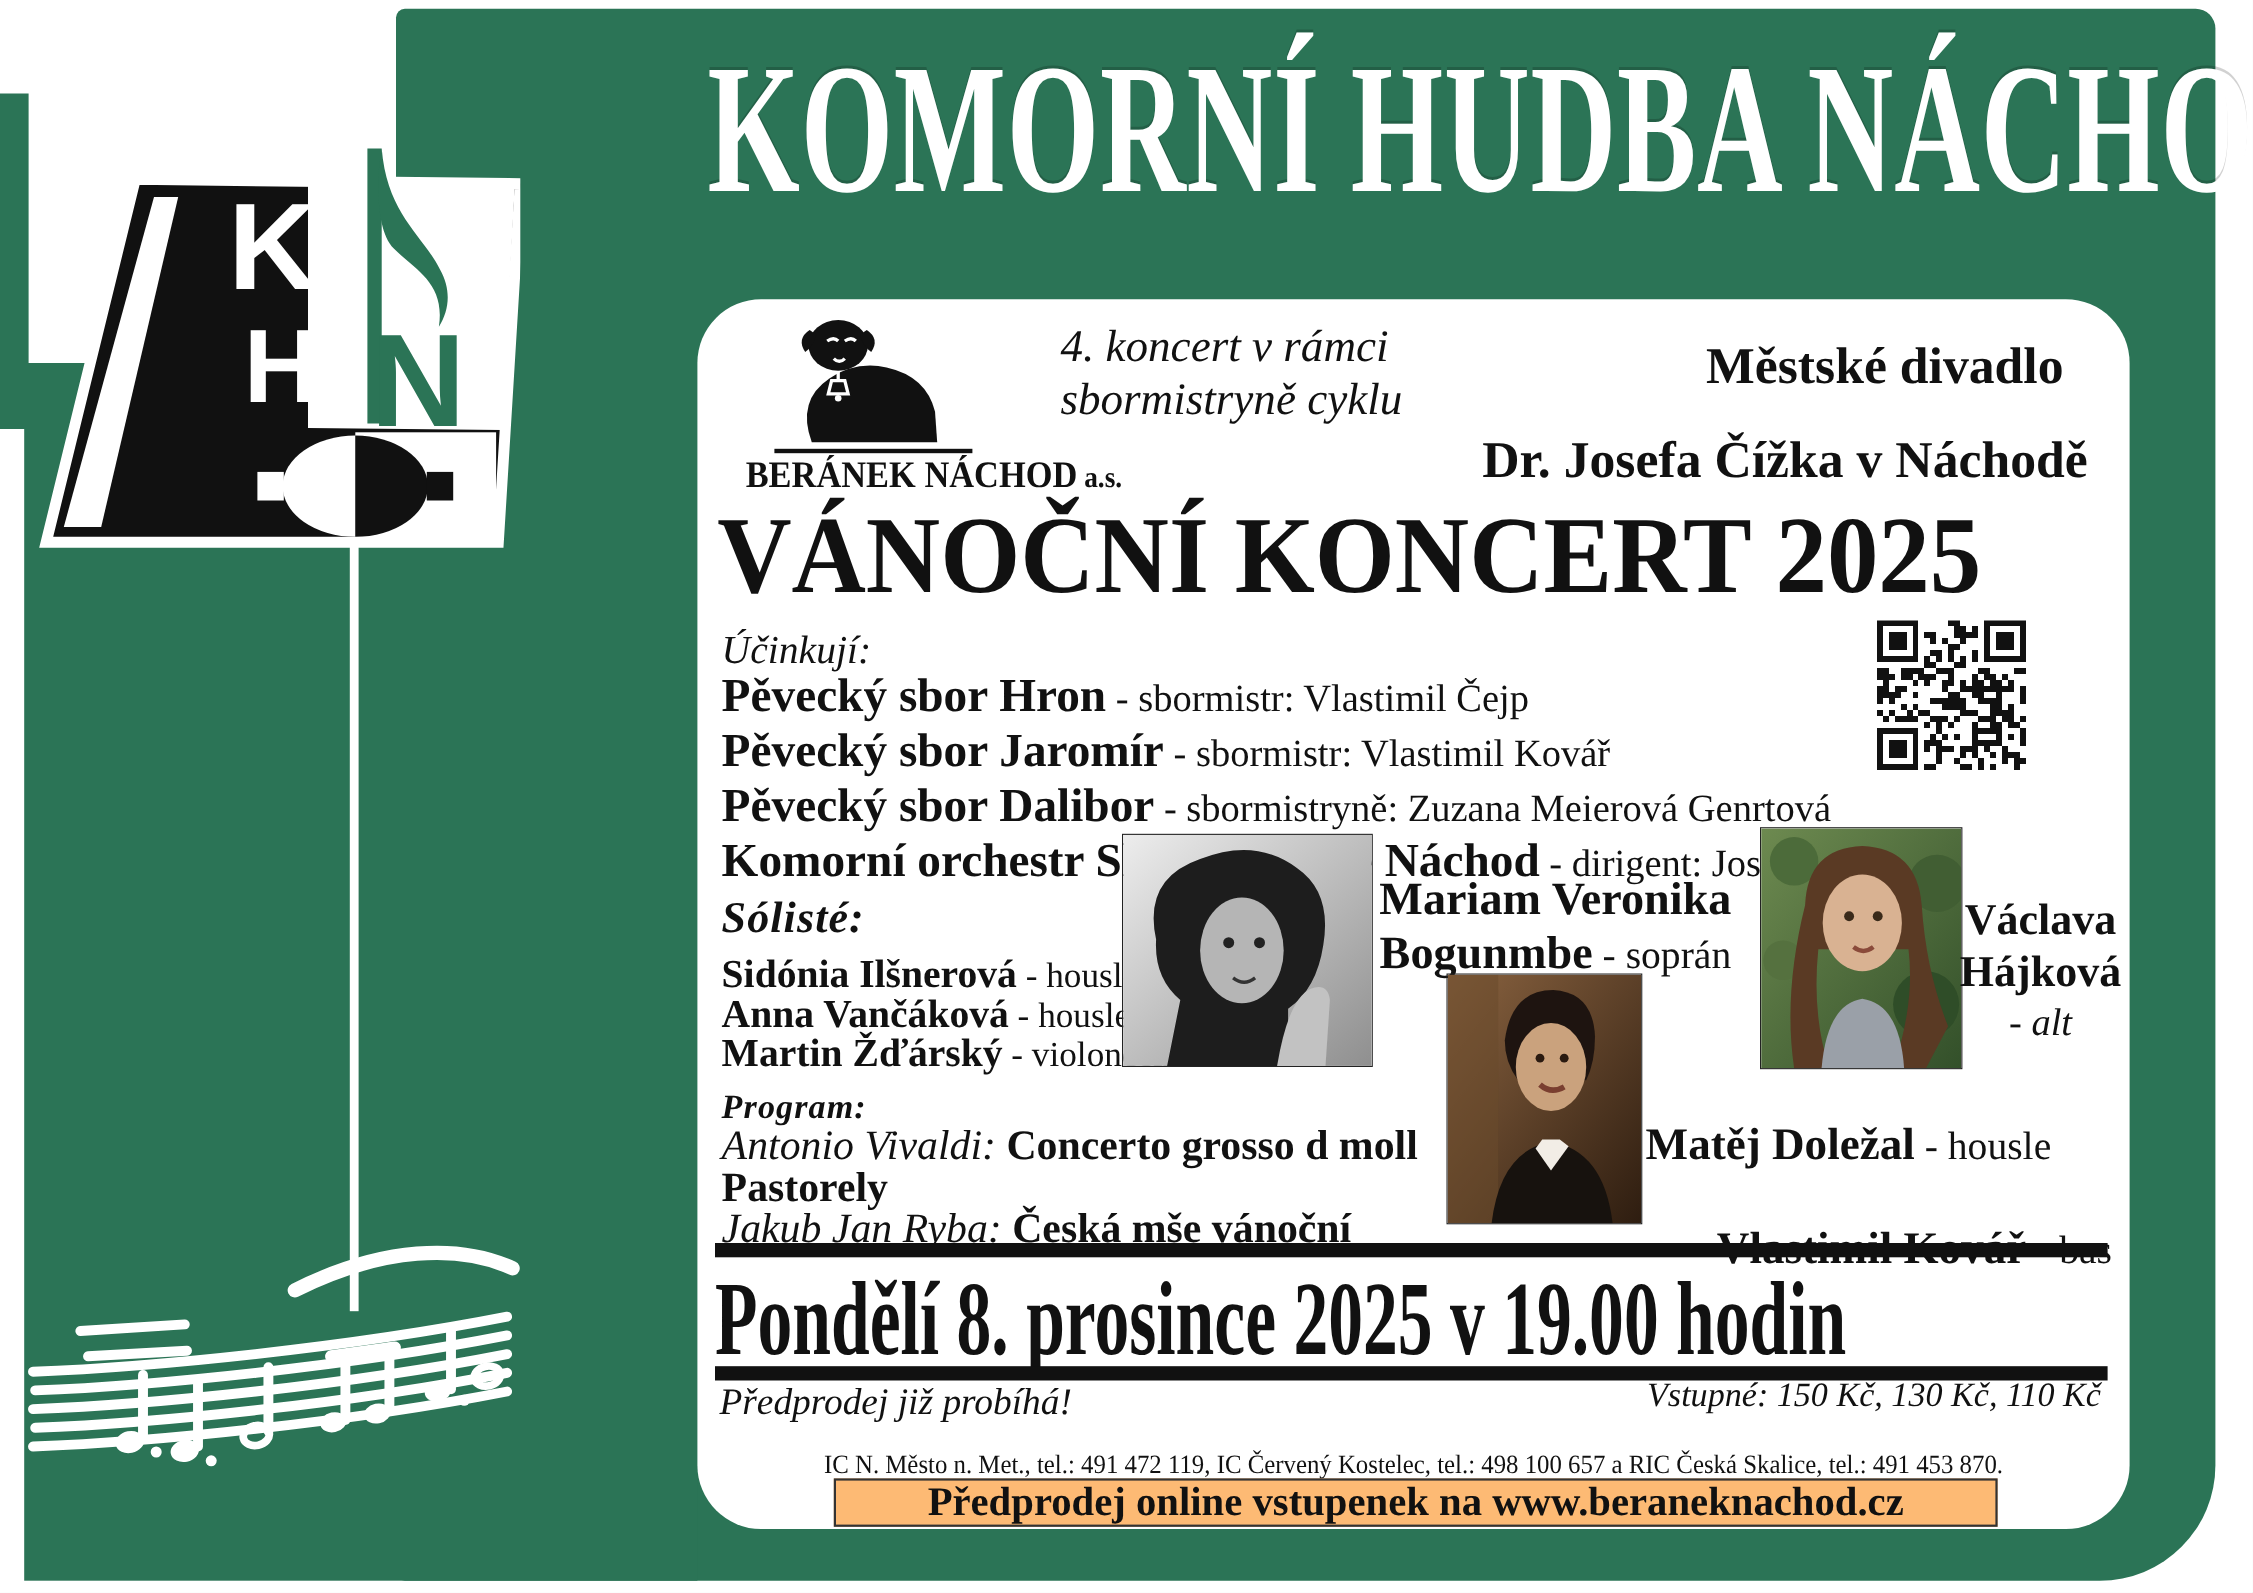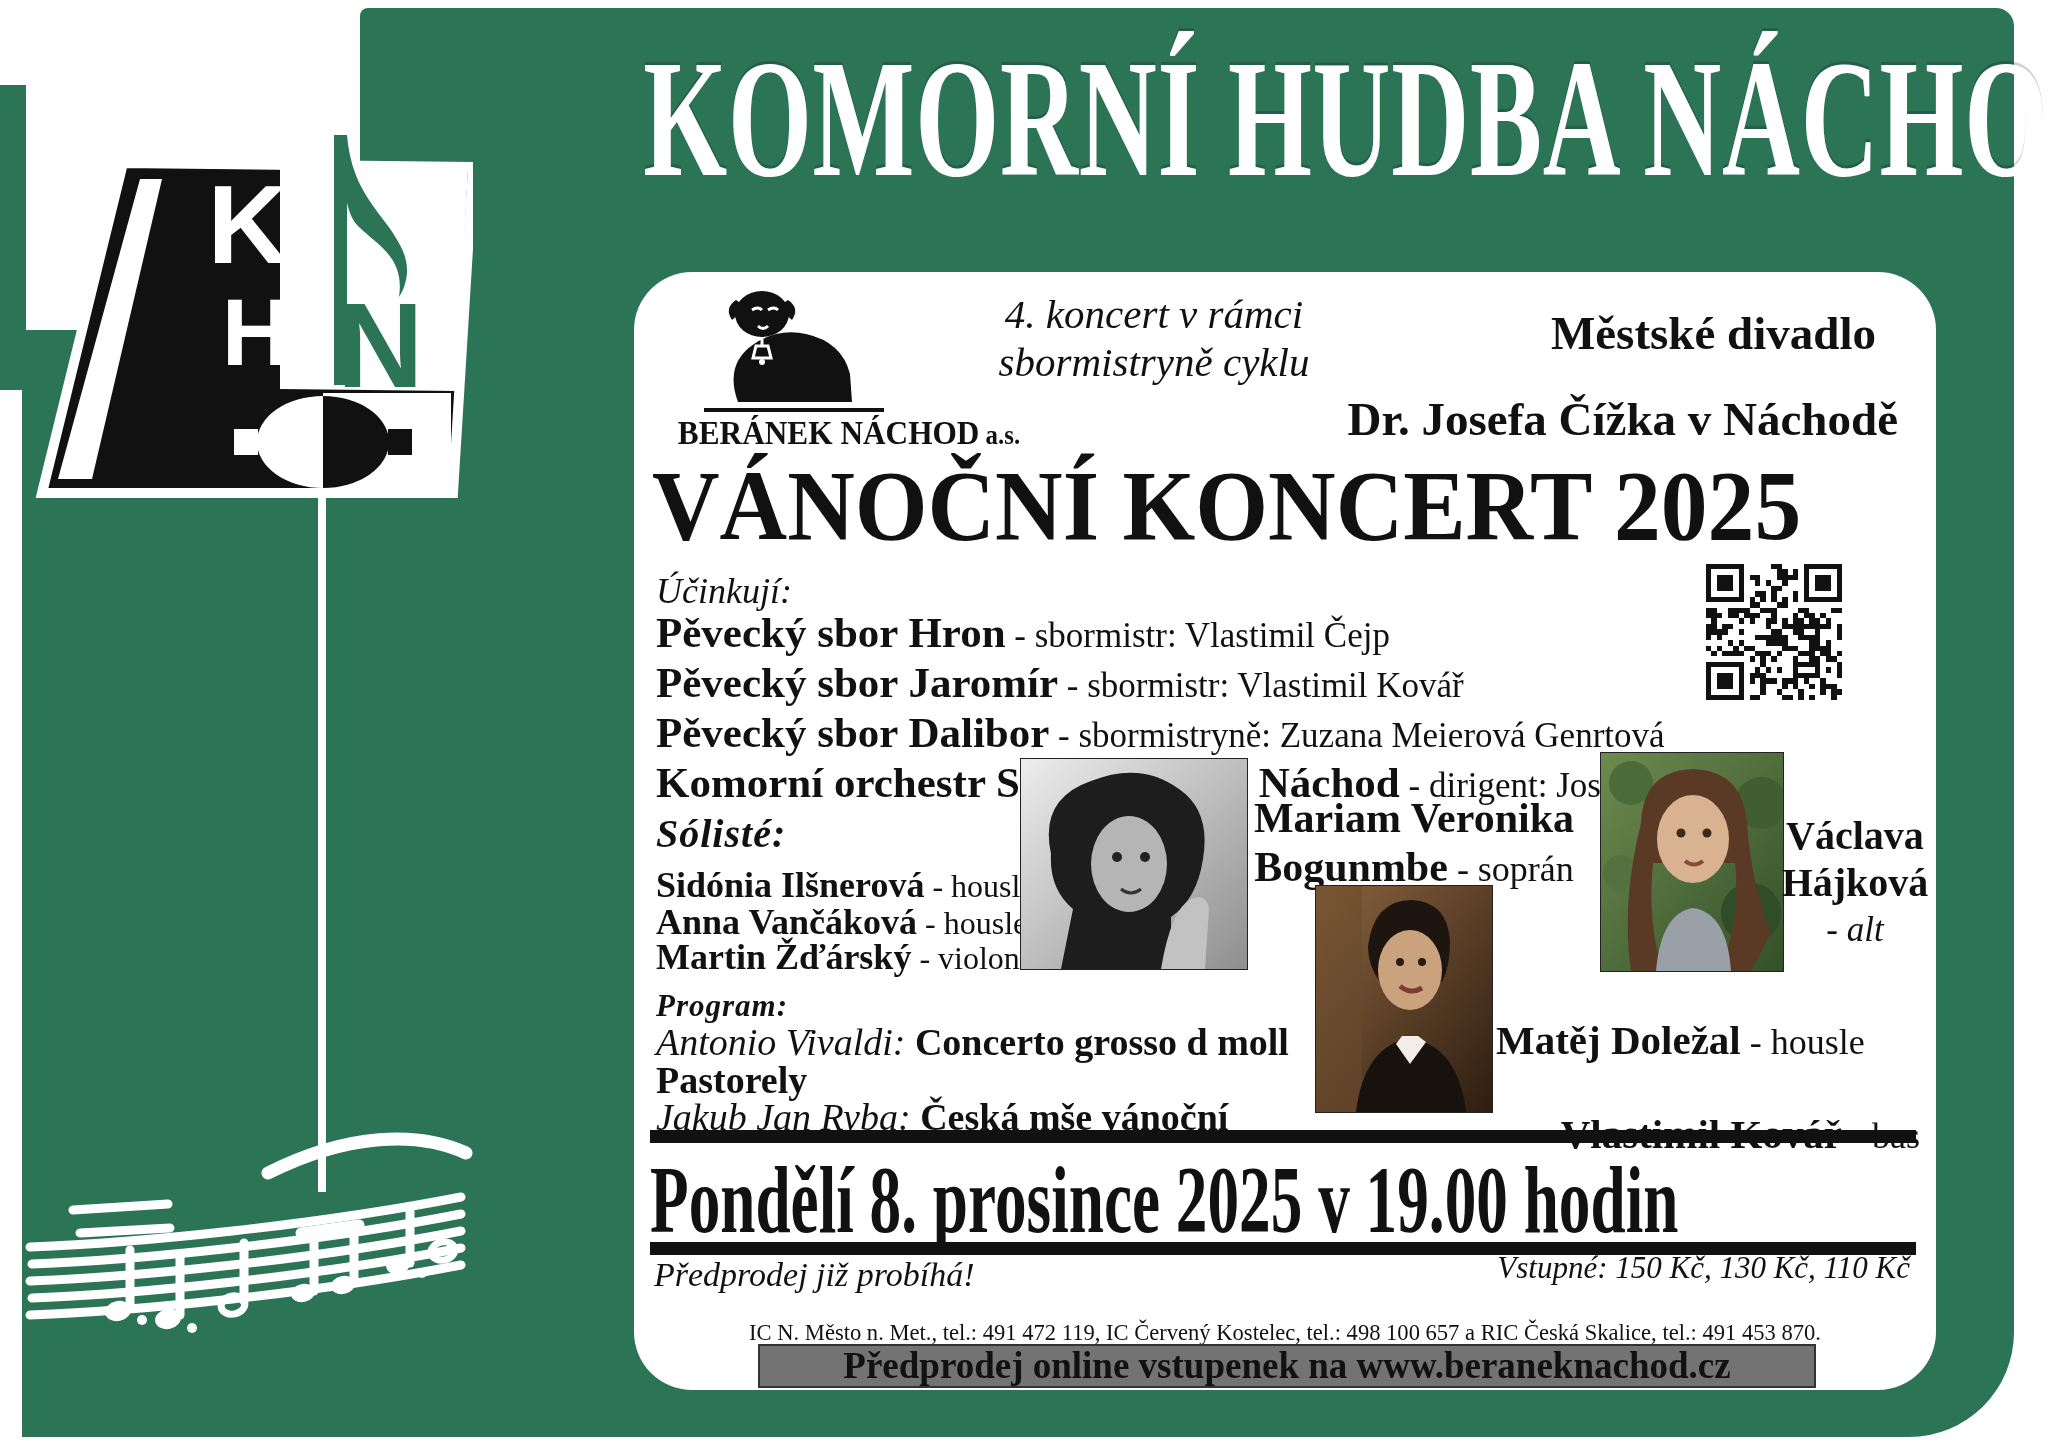--- a/index.html
+++ b/index.html
@@ -24,21 +24,21 @@
   
   .card{position:absolute;left:634px;top:272px;width:1302px;height:1118px;background:#fff;
         border-radius:58px;}
 
   .lamb{position:absolute;left:76px;top:12px;width:160px;height:120px;}
   .lamb-rule{position:absolute;left:70px;top:136px;width:180px;height:4px;background:#111;}
   .organizer{position:absolute;left:0;top:142px;width:430px;text-align:center;font-weight:700;
              font-size:34px;white-space:nowrap;transform:scaleX(0.92);transform-origin:center;}
   .organizer .suffix{font-size:27px;font-weight:700;}
 
-  .series-note{position:absolute;left:330px;top:18px;width:380px;text-align:center;
+  .series-note{position:absolute;left:330px;top:18px;width:380px;
                font-style:italic;font-size:41px;line-height:48px;}
   .venue1{position:absolute;right:60px;top:34px;font-weight:700;font-size:47px;}
   .venue2{position:absolute;right:38px;top:120px;font-weight:700;font-size:47px;}
 
   .concert-title{position:absolute;left:18px;top:178px;font-weight:700;font-size:95px;
                  white-space:nowrap;transform:scale(0.985,1.05);transform-origin:left center;}
 
   .ucinkuji{position:absolute;left:22px;top:298px;font-style:italic;font-size:36px;}
   .prow{position:absolute;left:22px;white-space:nowrap;}
   .prow .pname{font-weight:700;font-size:43px;}
@@ -81,21 +81,21 @@
   .date-line{position:absolute;left:16px;top:872px;font-weight:700;font-size:93px;white-space:nowrap;
              transform:scale(0.68,1.03);transform-origin:left top;}
   .rule-bottom{position:absolute;left:16px;top:970px;width:1266px;height:13px;background:#111;}
 
   .presale{position:absolute;left:20px;top:984px;font-style:italic;font-size:34px;}
   .price{position:absolute;right:26px;top:978px;font-style:italic;font-size:31px;}
   .info1{position:absolute;left:0;top:1020px;width:100%;text-align:center;font-size:25px;white-space:nowrap;}
   .info1 b{font-weight:700;}
   .info2{position:absolute;left:0;top:1047px;width:100%;text-align:center;font-size:24px;white-space:nowrap;
          transform:scaleX(0.94);transform-origin:center;}
-  .banner{position:absolute;left:124px;top:1072px;width:1058px;height:44px;background:#737373;
+  .banner{position:absolute;left:124px;top:1072px;width:1058px;height:44px;background:#fdba74;
           border:2px solid #333;box-sizing:border-box;text-align:center;font-weight:700;
           font-size:37px;line-height:40px;color:#111;}
 </style>
 </head>
 <body>
 
 <div id="poster">
 
   <div class="green-main"></div>
   <div class="green-left"></div>

